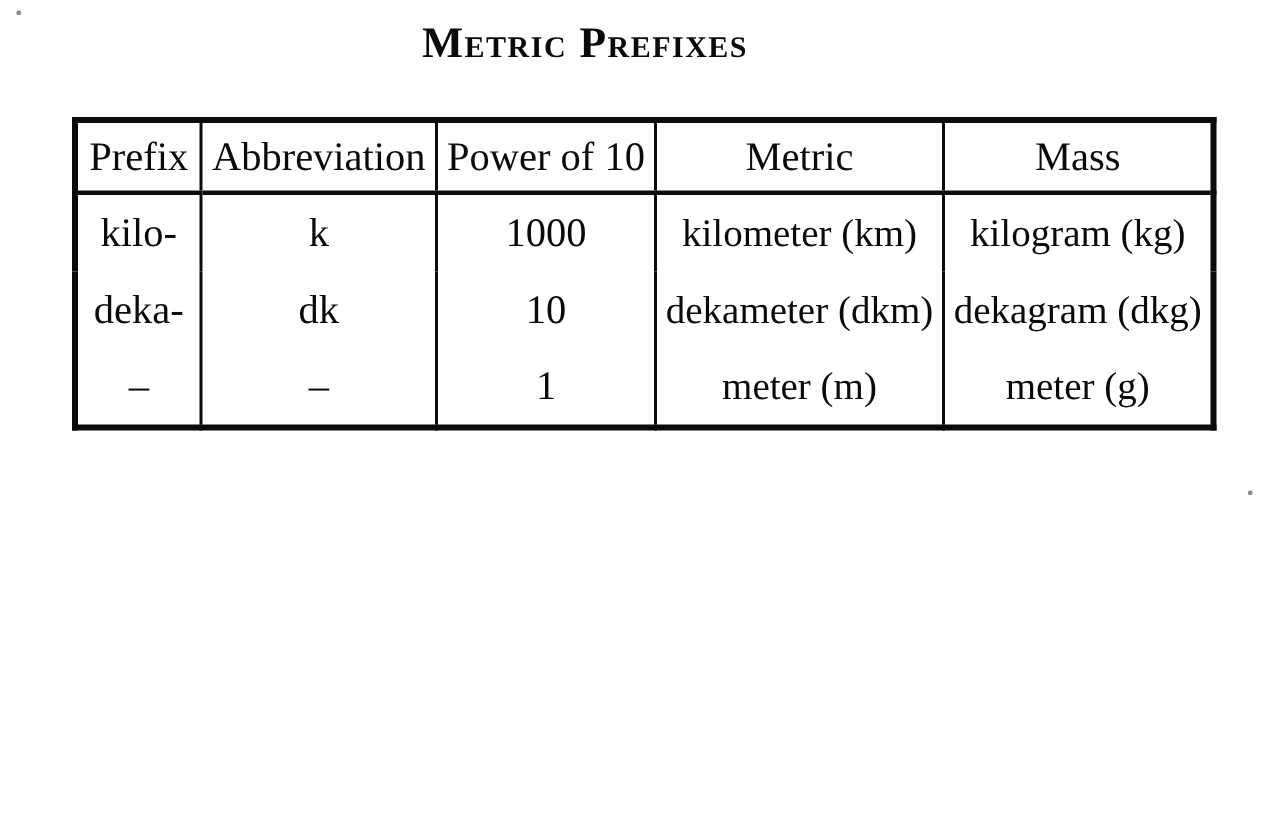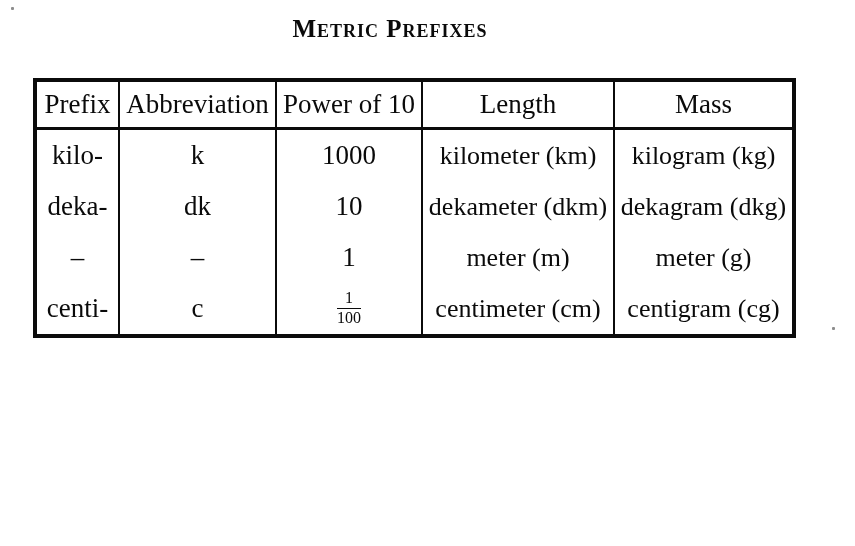--- a/index.html
+++ b/index.html
@@ -16,27 +16,27 @@
     color: #0a0a0a;
   }
   .page-title {
     position: absolute;
     top: 14px;
     left: 0;
     width: 780px;
     text-align: center;
     font-variant: small-caps;
     font-weight: bold;
-    font-size: 25px;
+    font-size: 29px;
     letter-spacing: 1px;
     line-height: 30px;
   }
   .table-wrap {
     position: absolute;
-    left: 33px;
+    left: 48px;
     top: 78px;
     font-family: Liberation Serif, serif;
   }
   table.metric-table {
     border-collapse: collapse;
     table-layout: fixed;
     border: 4px solid #0b0b0b;
   }
   .metric-table th,
   .metric-table td {
@@ -99,21 +99,21 @@
       <col style="width:157px">
       <col style="width:146px">
       <col style="width:192px">
       <col style="width:180px">
     </colgroup>
     <thead>
       <tr>
         <th>Prefix</th>
         <th>Abbreviation</th>
         <th>Power of 10</th>
-        <th>Length</th>
+        <th>Metric</th>
         <th>Mass</th>
       </tr>
     </thead>
     <tbody>
       <tr>
         <td class="cell-prefix">kilo-</td>
         <td class="cell-abbr">k</td>
         <td class="cell-power">1000</td>
         <td class="cell-length">kilometer (km)</td>
         <td class="cell-mass">kilogram (kg)</td>
@@ -125,30 +125,18 @@
         <td class="cell-length">dekameter (dkm)</td>
         <td class="cell-mass">dekagram (dkg)</td>
       </tr>
       <tr>
         <td class="cell-prefix">–</td>
         <td class="cell-abbr">–</td>
         <td class="cell-power">1</td>
         <td class="cell-length">meter (m)</td>
         <td class="cell-mass">meter (g)</td>
       </tr>
-      <tr>
-        <td class="cell-prefix">centi-</td>
-        <td class="cell-abbr">c</td>
-        <td class="cell-power">
-          <span class="frac">
-            <span class="num">1</span>
-            <span class="den">100</span>
-          </span>
-        </td>
-        <td class="cell-length">centimeter (cm)</td>
-        <td class="cell-mass">centigram (cg)</td>
-      </tr>
     </tbody>
   </table>
 </div>
 
 <div class="artifact-dot a1"></div>
 <div class="artifact-dot a2"></div>
 
 </body></html>

